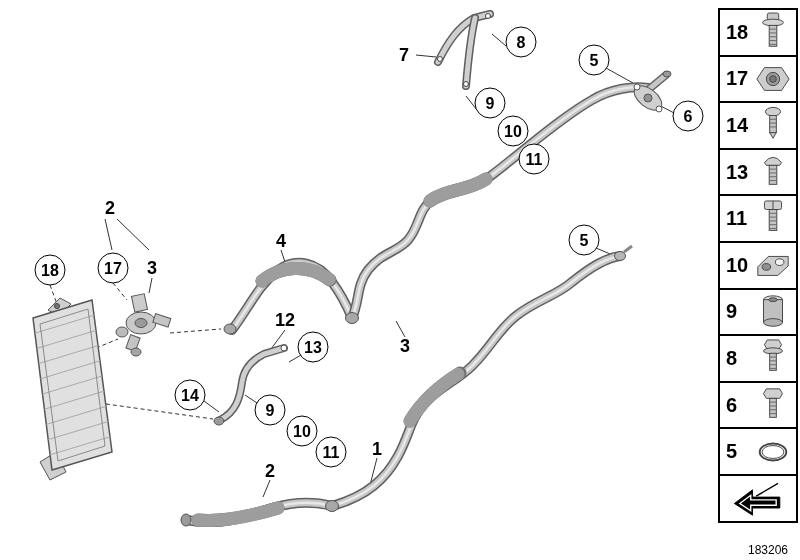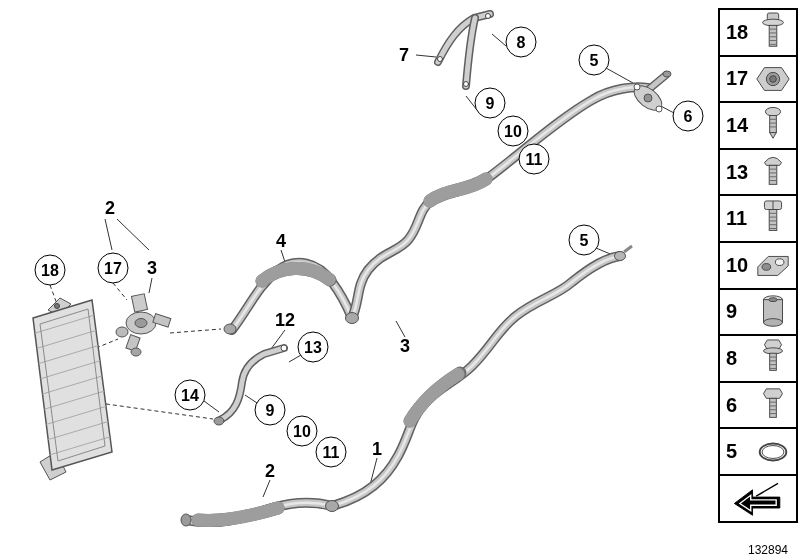--- a/index.html
+++ b/index.html
@@ -288,14 +288,14 @@
         <span class="legend-icon">
           <svg viewBox="0 0 60 44">
             <line x1="52" y1="6" x2="28" y2="20" stroke="#000" stroke-width="1.5"></line>
             <polygon points="4,28 24,13 24,21 54,21 54,33 24,33 24,41" fill="#000" stroke="#000"></polygon>
             <polygon points="10,28 22,19 22,24 50,24 50,30 22,30 22,36" fill="none" stroke="#fff" stroke-width="1.5"></polygon>
           </svg>
         </span>
       </div>
     </div>
 
-  <div id="diagram-number">132894</div>
+  <div id="diagram-number">183206</div>
 </div>
 
 </body></html>

